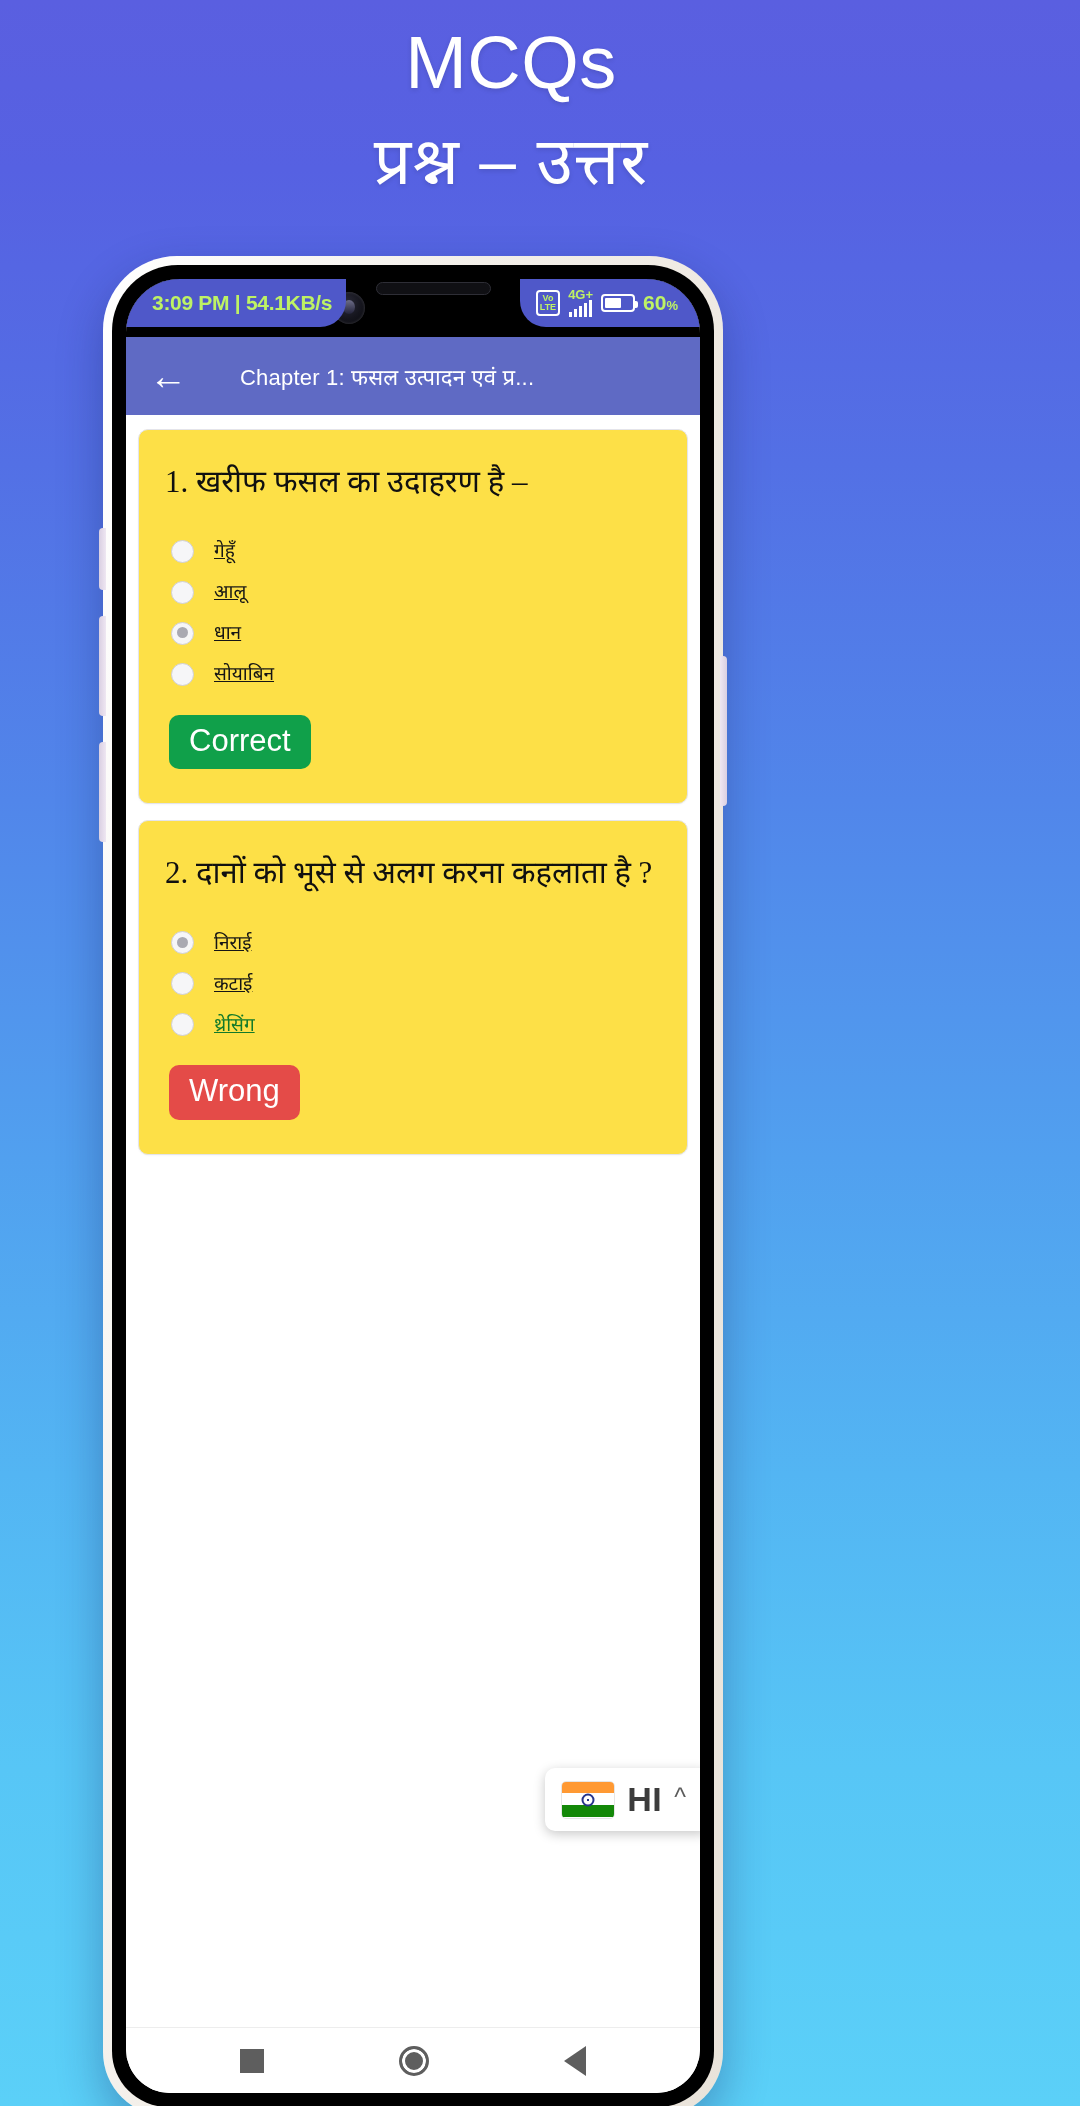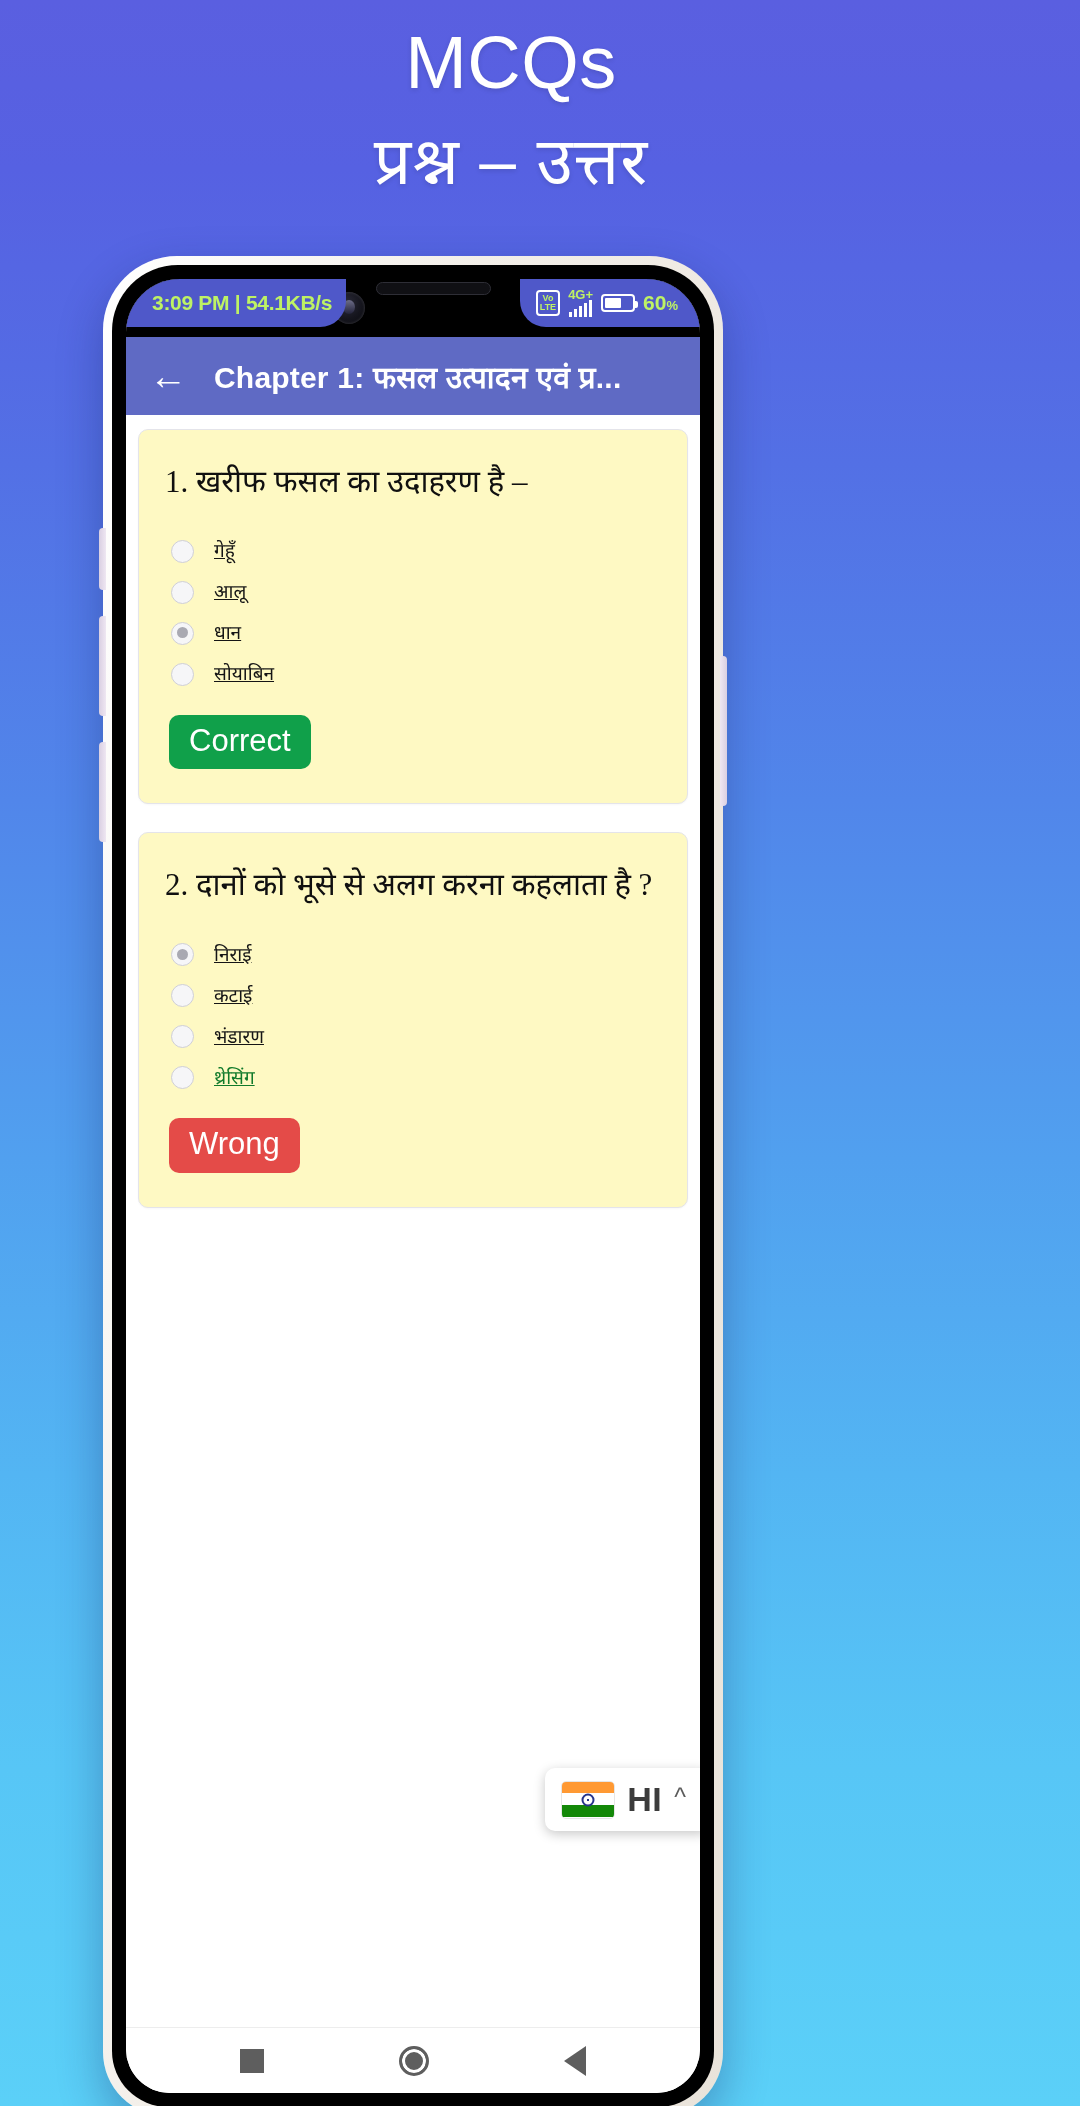--- a/index.html
+++ b/index.html
@@ -181,42 +181,43 @@
     padding-left: 22px;
     gap: 26px;
   }
   .back-arrow {
     width: 40px; height: 40px;
     display: flex; align-items: center; justify-content: center;
     color: #fff; font-size: 38px; line-height: 38px;
   }
   .appbar-title {
     color: #ffffff;
-    font-size: 30px;
-    font-weight: 700;
+    font-size: 22px;
+    font-weight: 400;
     white-space: nowrap;
     overflow: hidden;
     letter-spacing: 0.2px;
+    margin-left: 26px;
   }
 
   
   .content {
     position: absolute;
     left: 0; right: 0;
     top: 136px; bottom: 66px;
     background: #ffffff;
     overflow: hidden;
     padding: 14px 12px 0 12px;
   }
   .qcard {
     border: 1.5px solid #e4e4ea;
     border-radius: 10px;
-    background: #fef9c3;
+    background: #fde047;
     padding: 30px 26px 34px 26px;
-    margin-bottom: 28px;
+    margin-bottom: 16px;
     box-shadow: 0 1px 2px rgba(0,0,0,0.03);
   }
   .qtext {
     font-size: 31px;
     line-height: 1.45;
     color: #101010;
     margin-bottom: 26px;
     font-family: "Liberation Serif", "DejaVu Serif", serif;
     font-weight: 400;
   }
@@ -420,24 +421,20 @@
           <div class="opt">
             <span class="radio sel"></span>
             <span class="opt-label">निराई</span>
           </div>
           <div class="opt">
             <span class="radio"></span>
             <span class="opt-label">कटाई</span>
           </div>
           <div class="opt">
             <span class="radio"></span>
-            <span class="opt-label">भंडारण</span>
-          </div>
-          <div class="opt">
-            <span class="radio"></span>
             <span class="opt-label correct-hl">थ्रेसिंग</span>
           </div>
 
           <div class="verdict no">Wrong</div>
         </div>
 
       </div>
 
       <div class="lang-widget">
         <span class="flag">

